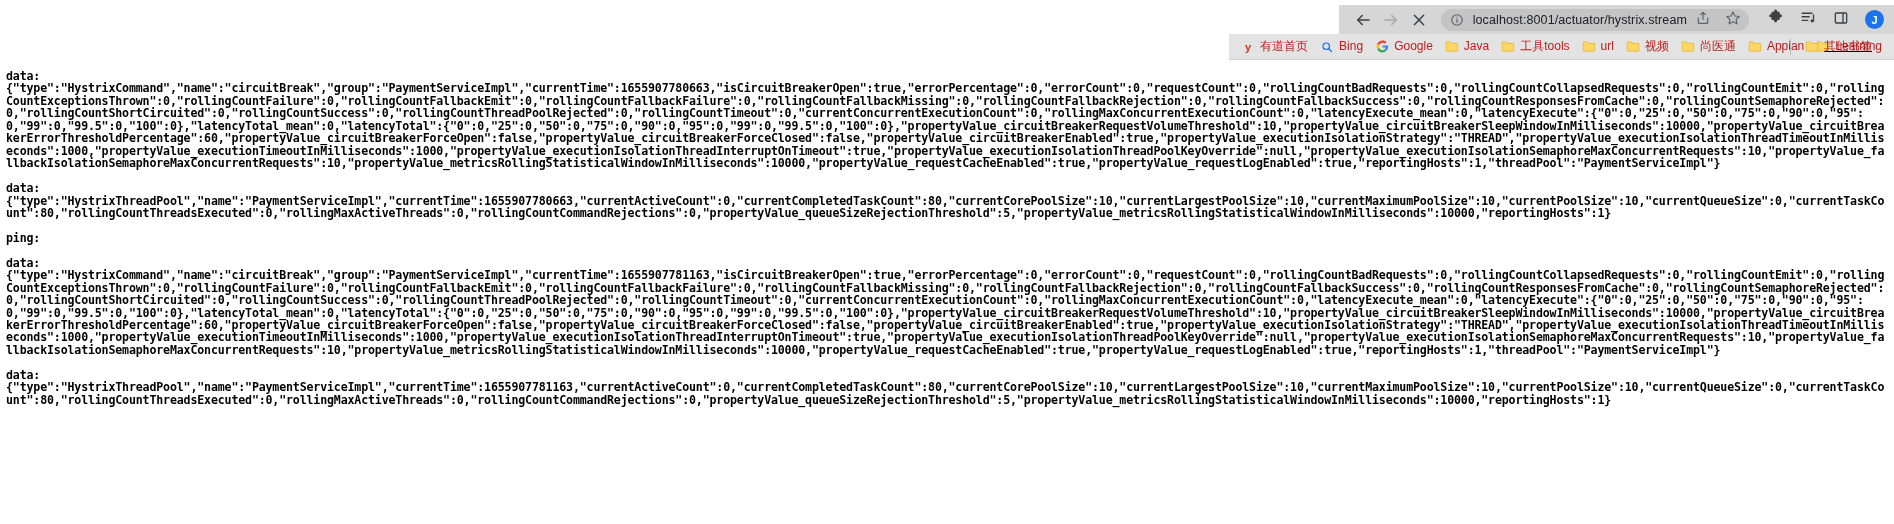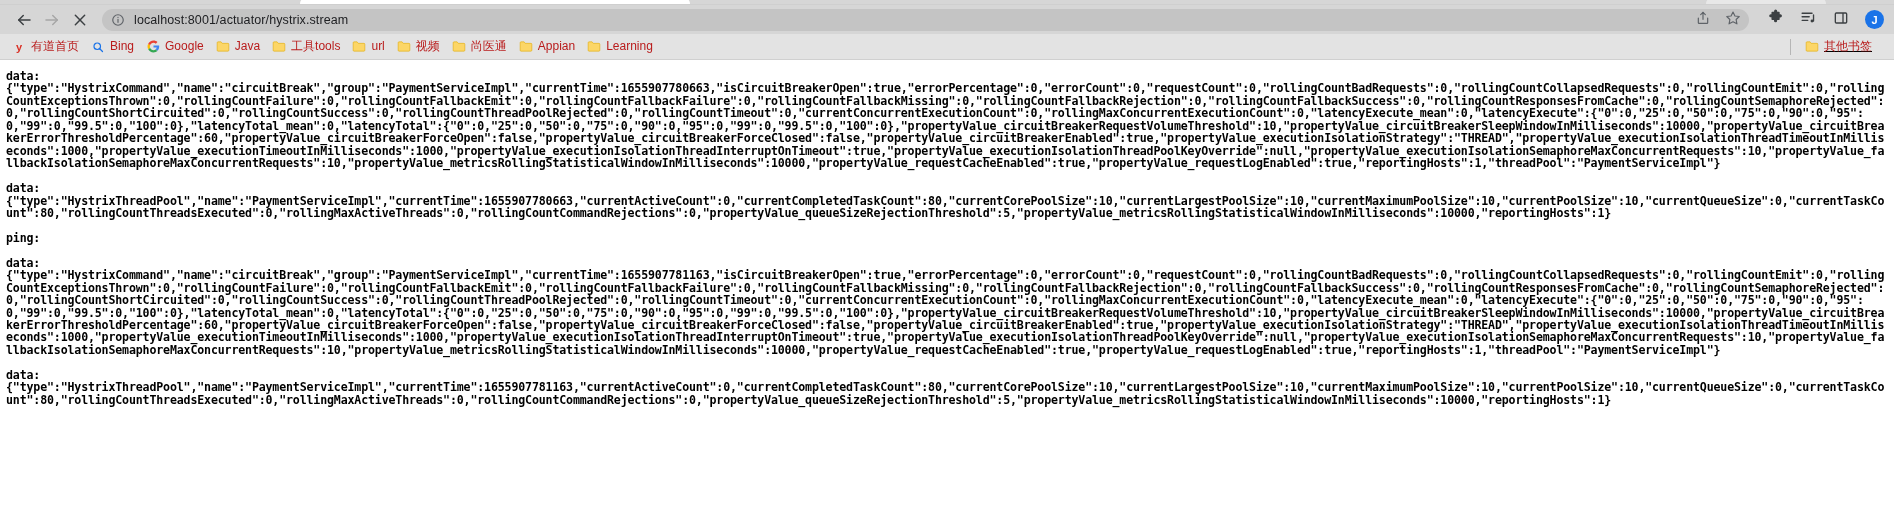--- a/index.html
+++ b/index.html
@@ -12,20 +12,21 @@
     font-family: "Liberation Sans", sans-serif;
   }
 
   
   #browser {
     width: 1894px;
     height: 524px;
     display: flex;
     flex-direction: column;
     background: #ffffff;
+    align-items: flex-end;
   }
 
   .tabstrip {
     height: 4px;
     background: #d6d6d6;
     border-bottom: 1px solid #cfcfcf;
     position: relative;
     flex: 0 0 auto;
   }
   .tabstrip .tab-stub {

